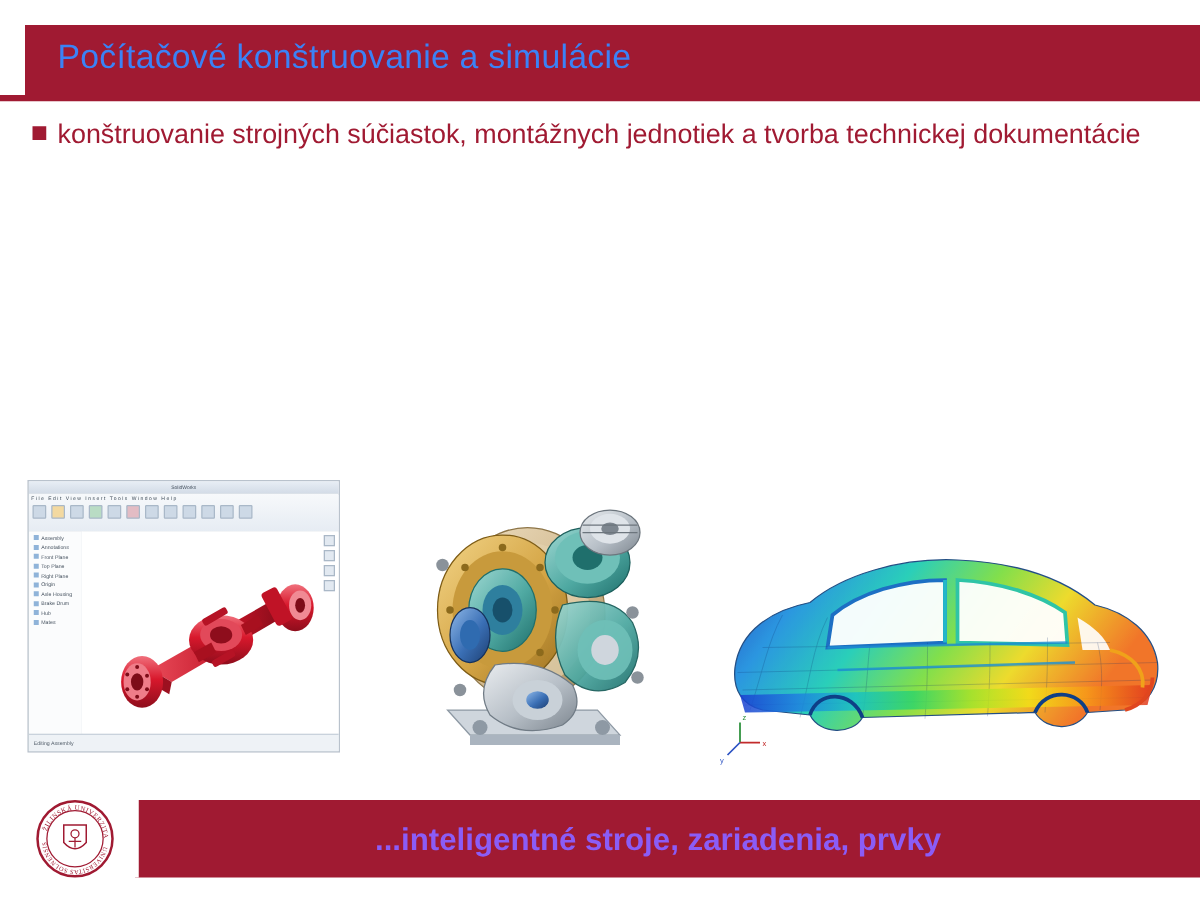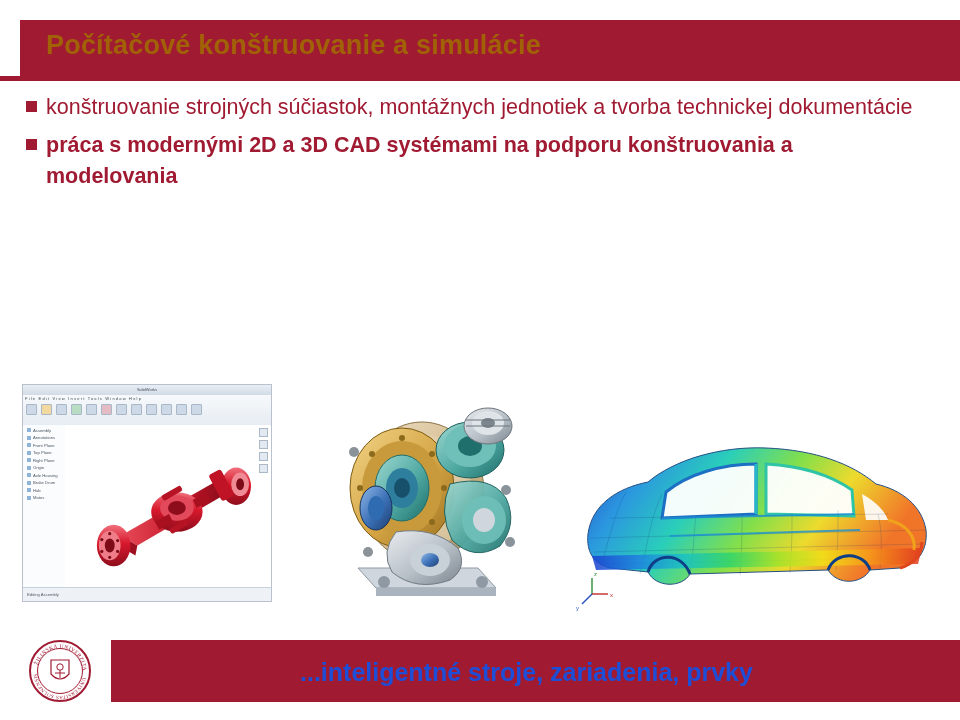--- a/index.html
+++ b/index.html
@@ -30,23 +30,23 @@
     left: 0;
     top: 20px;
     width: 20px;
     height: 56px;
     background: #ffffff;
   }
   .header-title {
     position: absolute;
     left: 46px;
     top: 30px;
-    color: #a16207;
+    color: #3b82f6;
     font-size: 27px;
-    font-weight: bold;
+    font-weight: normal;
     letter-spacing: 0.2px;
     white-space: nowrap;
   }
   .header-underline {
     position: absolute;
     left: 0;
     top: 76px;
     width: 960px;
     height: 5px;
     background: #A01A32;
@@ -242,21 +242,21 @@
     left: 108px;
     top: 640px;
     width: 852px;
     height: 62px;
     background: #A01A32;
   }
   .footer-text {
     position: absolute;
     left: 300px;
     top: 658px;
-    color: #1d4ed8;
+    color: #8b5cf6;
     font-size: 25px;
     font-weight: bold;
     white-space: nowrap;
   }
   .footer-logo {
     position: absolute;
     left: 24px;
     top: 638px;
     width: 78px;
     height: 66px;
@@ -310,26 +310,20 @@
 
 <div class="bullets">
 
   <div class="bullet-row r1">
     <div class="bullet-marker">
         <span class="sq"></span>
       </div>
     <div class="bullet-text b1">konštruovanie strojných súčiastok, montážnych jednotiek a tvorba technickej dokumentácie</div>
   </div>
 
-  <div class="bullet-row r2">
-    <div class="bullet-marker">
-        <span class="sq"></span>
-      </div>
-    <div class="bullet-text bold nojust">práca s modernými 2D a 3D CAD systémami na podporu konštruovania a modelovania</div>
-  </div>
 
 
 </div>
 
 <div class="images">
 
   <div class="cad-shot">
     <div class="cad-titlebar">SolidWorks</div>
     <div class="cad-ribbon">
       <div class="cad-ribbon-tabs">File   Edit   View   Insert   Tools   Window   Help</div>

